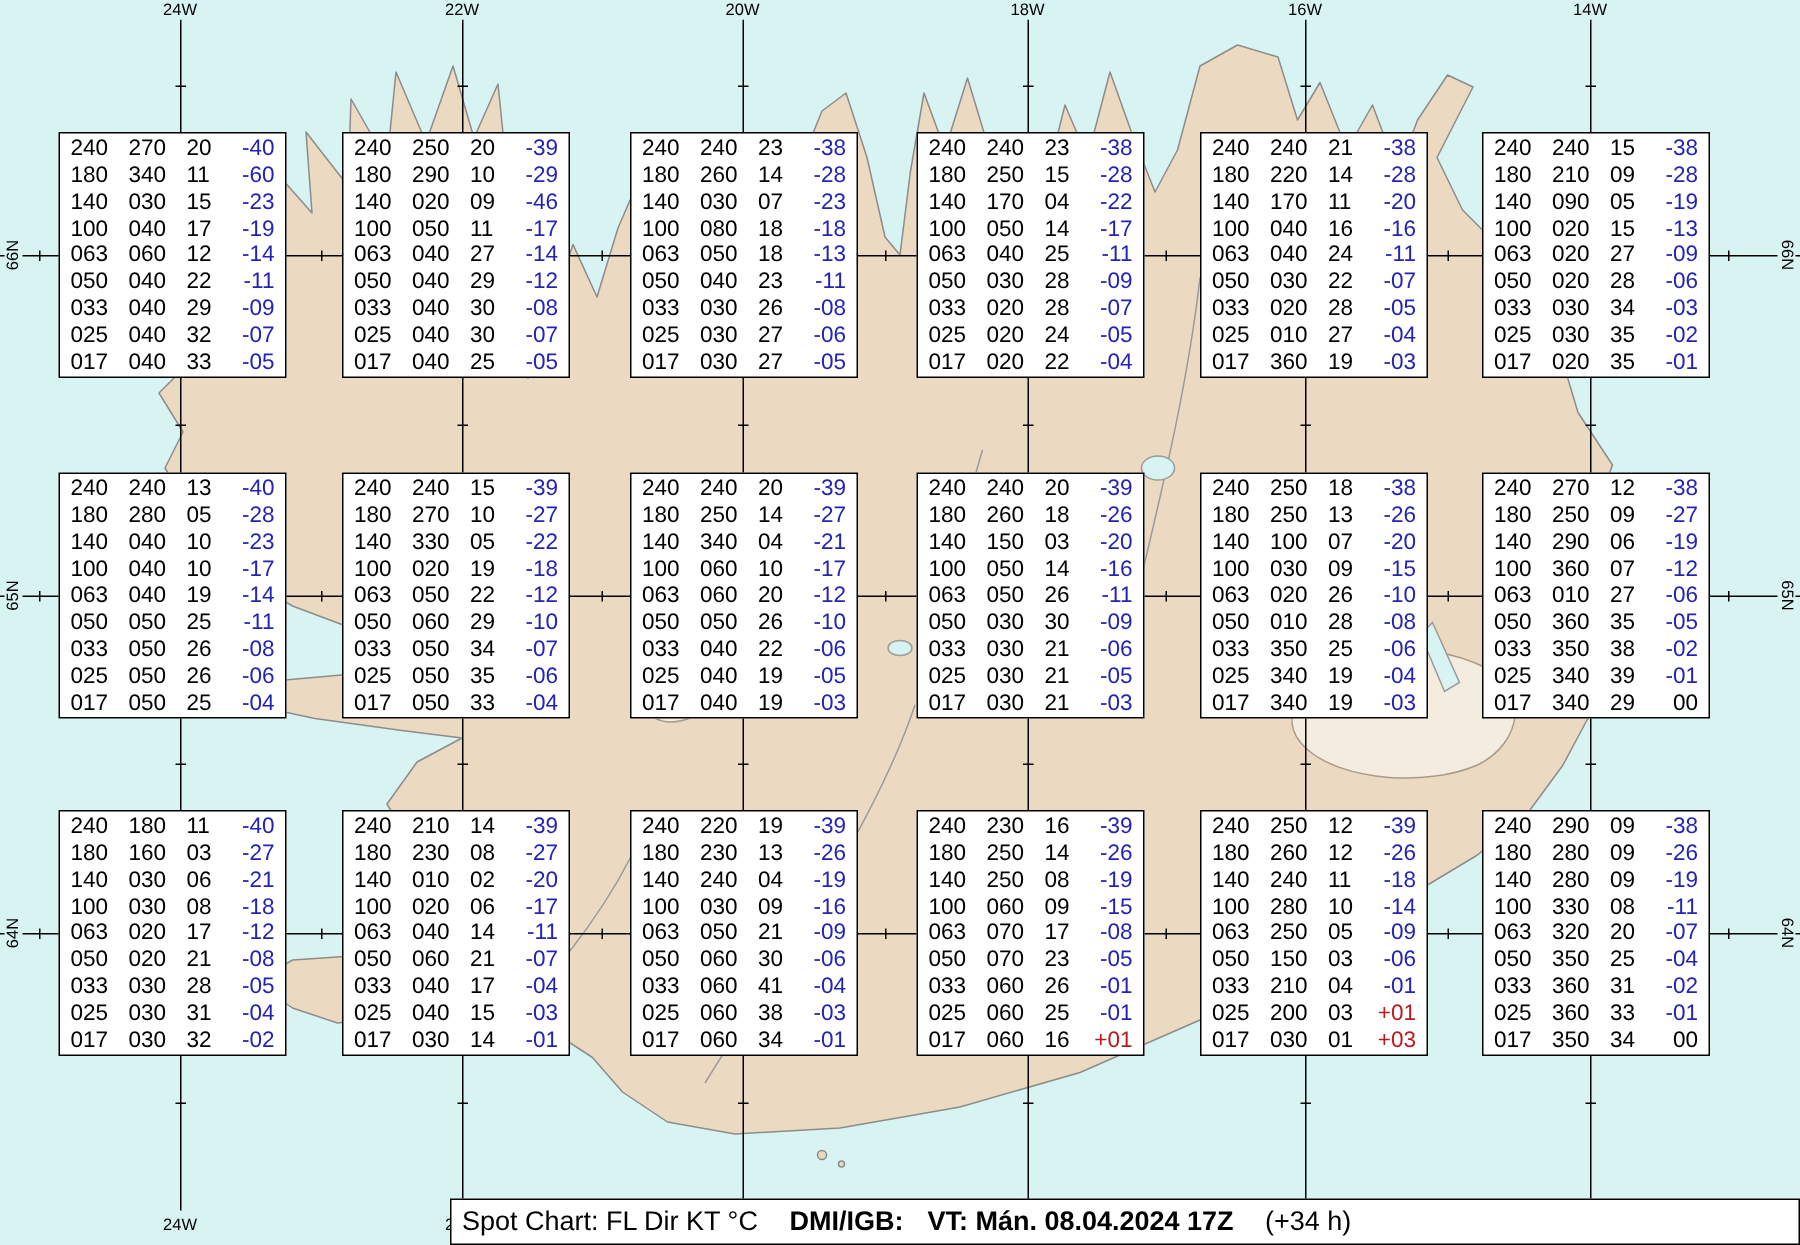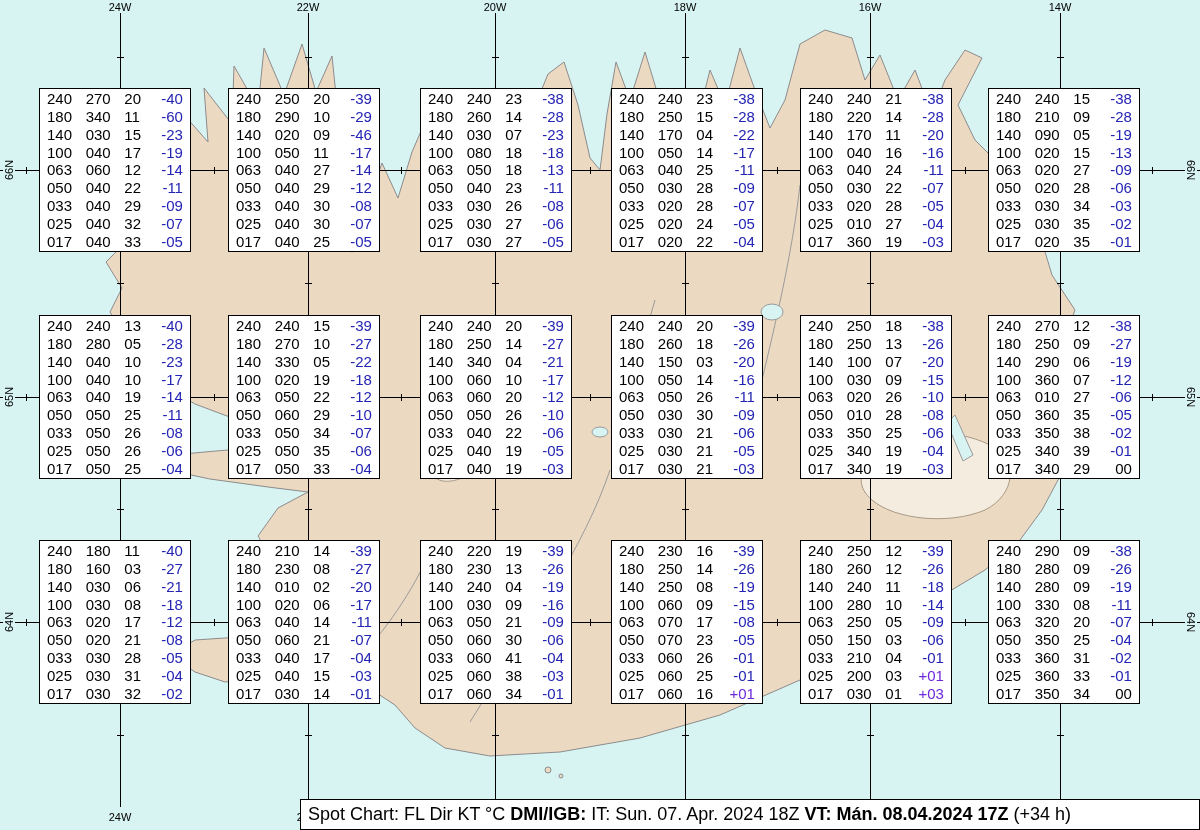--- a/index.html
+++ b/index.html
@@ -16,24 +16,24 @@
              background:#d7f3f2;padding:0 2px;line-height:12px;}
   .lat-label{position:absolute;transform:translate(-50%,-50%) rotate(-90deg);font-size:11px;
              color:#000;background:#d7f3f2;padding:0 2px;line-height:12px;}
   .lat-label.right{transform:translate(-50%,-50%) rotate(90deg);}
   .spot-box{position:absolute;width:152px;height:164px;box-sizing:border-box;background:#ffffff;
             border:1px solid #000;padding:1px 7px;display:flex;flex-direction:column;
             justify-content:space-around;}
   .srow{display:flex;justify-content:space-between;align-items:center;
         font-size:15px;line-height:17px;color:#000;font-variant-numeric:tabular-nums;}
   .c-fl,.c-dir{width:28px;} .c-kt{width:20px;} .c-t{width:28px;text-align:right;}
-  .t-neg{color:#2424b4;} .t-pos{color:#6d28d9;} .t-zero{color:#000;}
+  .t-neg{color:#2424b4;} .t-pos{color:#b91c1c;} .t-zero{color:#000;}
   #status-bar{position:absolute;left:300px;top:799px;width:900px;height:31px;box-sizing:border-box;
               background:#fff;border:1px solid #000;display:flex;align-items:center;
-              padding-left:7px;font-size:18px;white-space:pre;z-index:5;color:#000;}
+              padding-left:7px;font-size:18px;white-space:pre;z-index:5;color:#000;gap:16px;}
   #status-bar b{font-weight:bold;}
 </style>
 </head>
 <body>
 
 <div id="stage">
 
   <svg id="map" width="1200" height="830" viewBox="0 0 1200 830">
     <path fill="#ecd9c2" stroke="#8c8c8c" stroke-width="1" stroke-linejoin="round" d="M170,655 L195,640 L240,637 L285,622 L298,600 L276,566 L258,536 L278,508 L308,492
          L268,487 L210,479 L158,468 L150,457 L205,452 L262,447 L305,441 L284,428 L235,419
@@ -1144,16 +1144,16 @@
         <div class="srow">
           <span class="c-fl">017</span>
           <span class="c-dir">350</span>
           <span class="c-kt">34</span>
           <span class="c-t t-zero">00</span>
         </div>
       </div>
     </div>
 
   <div id="status-bar">
-    <span>Spot Chart: FL Dir KT °C </span><b>DMI/IGB:</b><span> IT: Sun. 07. Apr. 2024 18Z </span><b>VT: Mán. 08.04.2024 17Z</b><span> (+34 h)</span>
+    <span>Spot Chart: FL Dir KT °C </span><b>DMI/IGB:</b><b>VT: Mán. 08.04.2024 17Z</b><span> (+34 h)</span>
   </div>
 
 </div>
 
 </body></html>

